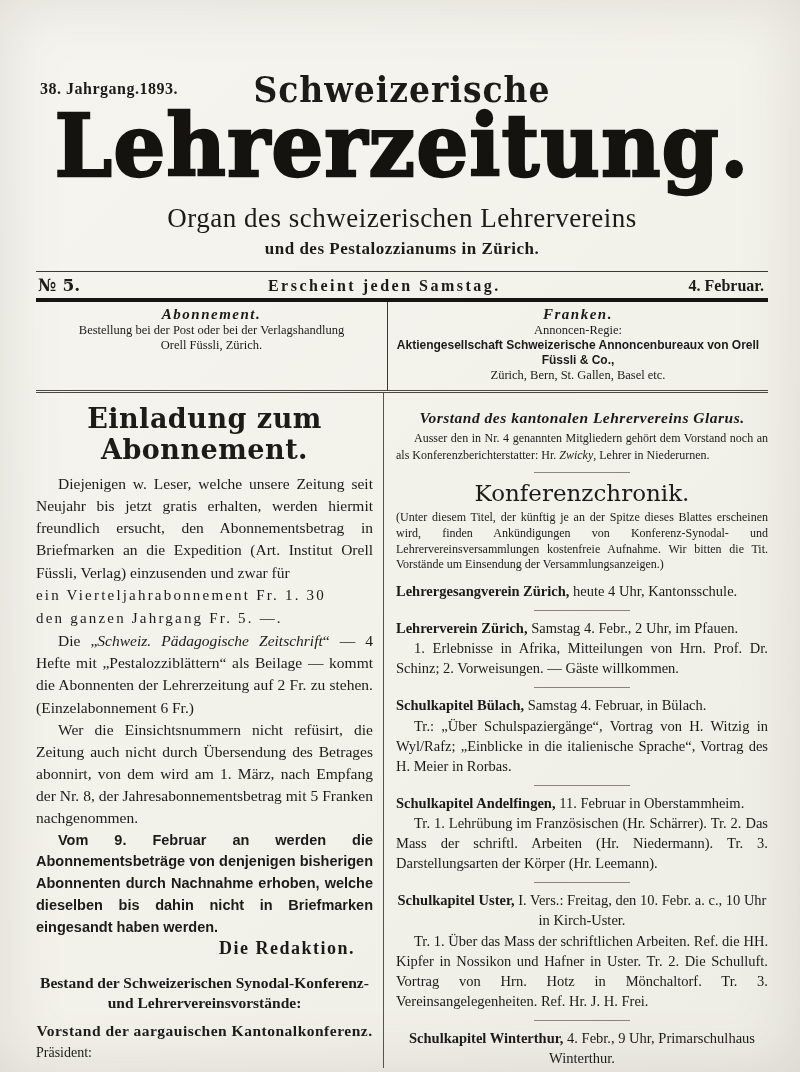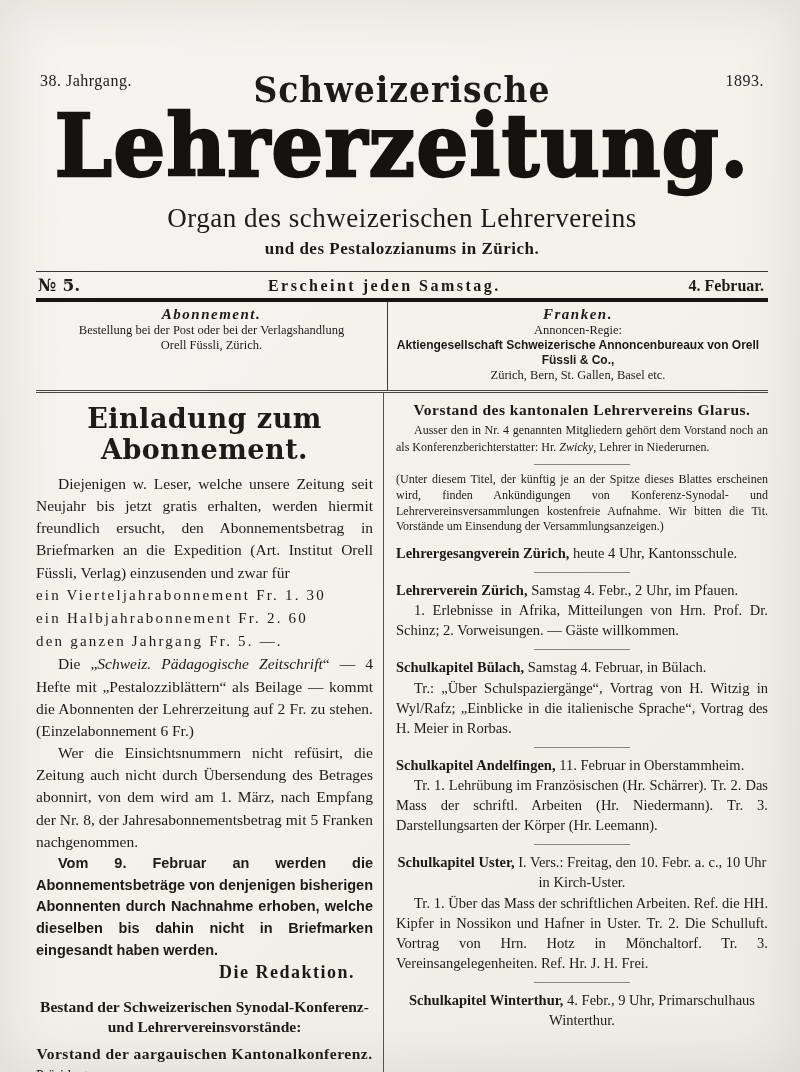--- a/index.html
+++ b/index.html
@@ -15,22 +15,22 @@
     background-color:#f3f2ec;
     box-shadow:inset 0 0 60px rgba(120,115,100,.18);
     box-sizing:border-box;
     padding:0 32px 0 36px;
   }
   .it{font-style:italic;}
   .bd{font-weight:bold;}
 
   
   .hdr{position:relative;text-align:center;}
-  .vol-year{position:absolute;top:72px;left:4px;right:4px;display:flex;justify-content:space-between;
-    font-weight:normal;font-size:16px;letter-spacing:.5px;}
+  .vol-year{position:absolute;top:80px;left:4px;right:4px;display:flex;justify-content:flex-start;
+    font-weight:bold;font-size:16px;letter-spacing:.5px;}
   .kicker{padding-top:70px;font-family:"DejaVu Serif",serif;font-size:33px;font-weight:bold;
     letter-spacing:1px;line-height:1;transform:scaleY(1.08);}
   .main-title{font-family:"DejaVu Serif",serif;font-weight:bold;font-size:82px;line-height:1.02;
     letter-spacing:1px;-webkit-text-stroke:2.2px #151310;color:#151310;margin-top:2px;
     transform:scaleY(1.04);}
   .subtitle{font-size:27px;margin-top:14px;letter-spacing:.5px;}
   .subsubtitle{font-size:17px;font-weight:bold;margin-top:5px;letter-spacing:.5px;}
 
   
   .issue-row{margin-top:12px;border-top:1px solid #3a3834;display:flex;align-items:baseline;
@@ -109,39 +109,39 @@
       <div class="box-line">Zürich, Bern, St. Gallen, Basel etc.</div>
     </div>
   </div>
 
   <div class="cols">
 
     <div class="col-l">
       <h1 class="article-title">Einladung zum Abonnement.</h1>
       <p class="para">Diejenigen w. Leser, welche unsere Zeitung seit Neujahr bis jetzt gratis erhalten, werden hiermit freundlich ersucht, den Abonnementsbetrag in Briefmarken an die Expedition (Art. Institut Orell Füssli, Verlag) einzusenden und zwar für</p>
       <p class="price-line">ein Vierteljahrabonnement Fr. 1. 30</p>
-      <p class="price-line">ein Halbjahrabonnement Fr. 2. 60</p>
       <p class="price-line">den ganzen Jahrgang Fr. 5. —.</p>
       <p class="para"><span>Die „</span><span class="it">Schweiz. Pädagogische Zeitschrift</span><span>“ — 4 Hefte mit „Pestalozziblättern“ als Beilage — kommt die Abonnenten der Lehrerzeitung auf 2 Fr. zu stehen. (Einzelabonnement 6 Fr.)</span></p>
       <p class="para">Wer die Einsichtsnummern nicht refüsirt, die Zeitung auch nicht durch Übersendung des Betrages abonnirt, von dem wird am 1. März, nach Empfang der Nr. 8, der Jahresabonnementsbetrag mit 5 Franken nachgenommen.</p>
       <p class="para bold-p">Vom 9. Februar an werden die Abonnementsbeträge von denjenigen bisherigen Abonnenten durch Nachnahme erhoben, welche dieselben bis dahin nicht in Briefmarken eingesandt haben werden.</p>
       <p class="signature">Die Redaktion.</p>
 
       <div class="board-main-heading">Bestand der Schweizerischen Synodal-Konferenz- und Lehrervereinsvorstände:</div>
 
       <div class="board-heading">Vorstand der aargauischen Kantonalkonferenz.</div>
       <p class="board-row"><span class="role">Präsident:</span></p>
 
     </div>
 
     <div class="col-r">
-      <div class="board-heading" style="margin-top:2px;">Vorstand des kantonalen Lehrervereins Glarus.</div>
+      <div class="board-heading" style="margin-top:10px;font-style:italic;">Vorstand des kantonalen Lehrervereins Glarus.</div>
       <p class="r-para"><span>Ausser den in Nr. 4 genannten Mitgliedern gehört dem Vorstand noch an als Konferenzberichterstatter: Hr. </span><span class="it">Zwicky</span><span>, Lehrer in Niederurnen.</span></p>
       <hr class="sep">
 
+      <div class="chronik-title">Konferenzchronik.</div>
       <p class="chronik-note">(Unter diesem Titel, der künftig je an der Spitze dieses Blattes erscheinen wird, finden Ankündigungen von Konferenz-Synodal- und Lehrervereinsversammlungen kostenfreie Aufnahme. Wir bitten die Tit. Vorstände um Einsendung der Versammlungsanzeigen.)</p>
 
       <p class="entry-head" style="margin-top:8px;text-align:left;"><span class="bd">Lehrergesangverein Zürich,</span><span> heute 4 Uhr, Kantonsschule.</span></p>
       <hr class="sep">
 
       <p class="entry-head" style="text-align:left;"><span class="bd">Lehrerverein Zürich,</span><span> Samstag 4. Febr., 2 Uhr, im Pfauen.</span></p>
       <p class="entry-body"><span>1. Erlebnisse in Afrika, Mitteilungen von Hrn. Prof. Dr. Schinz; 2. Vorweisungen. — Gäste willkommen.</span></p>
       <hr class="sep">
 
       <p class="entry-head" style="text-align:left;"><span class="bd">Schulkapitel Bülach,</span><span> Samstag 4. Februar, in Bülach.</span></p>

